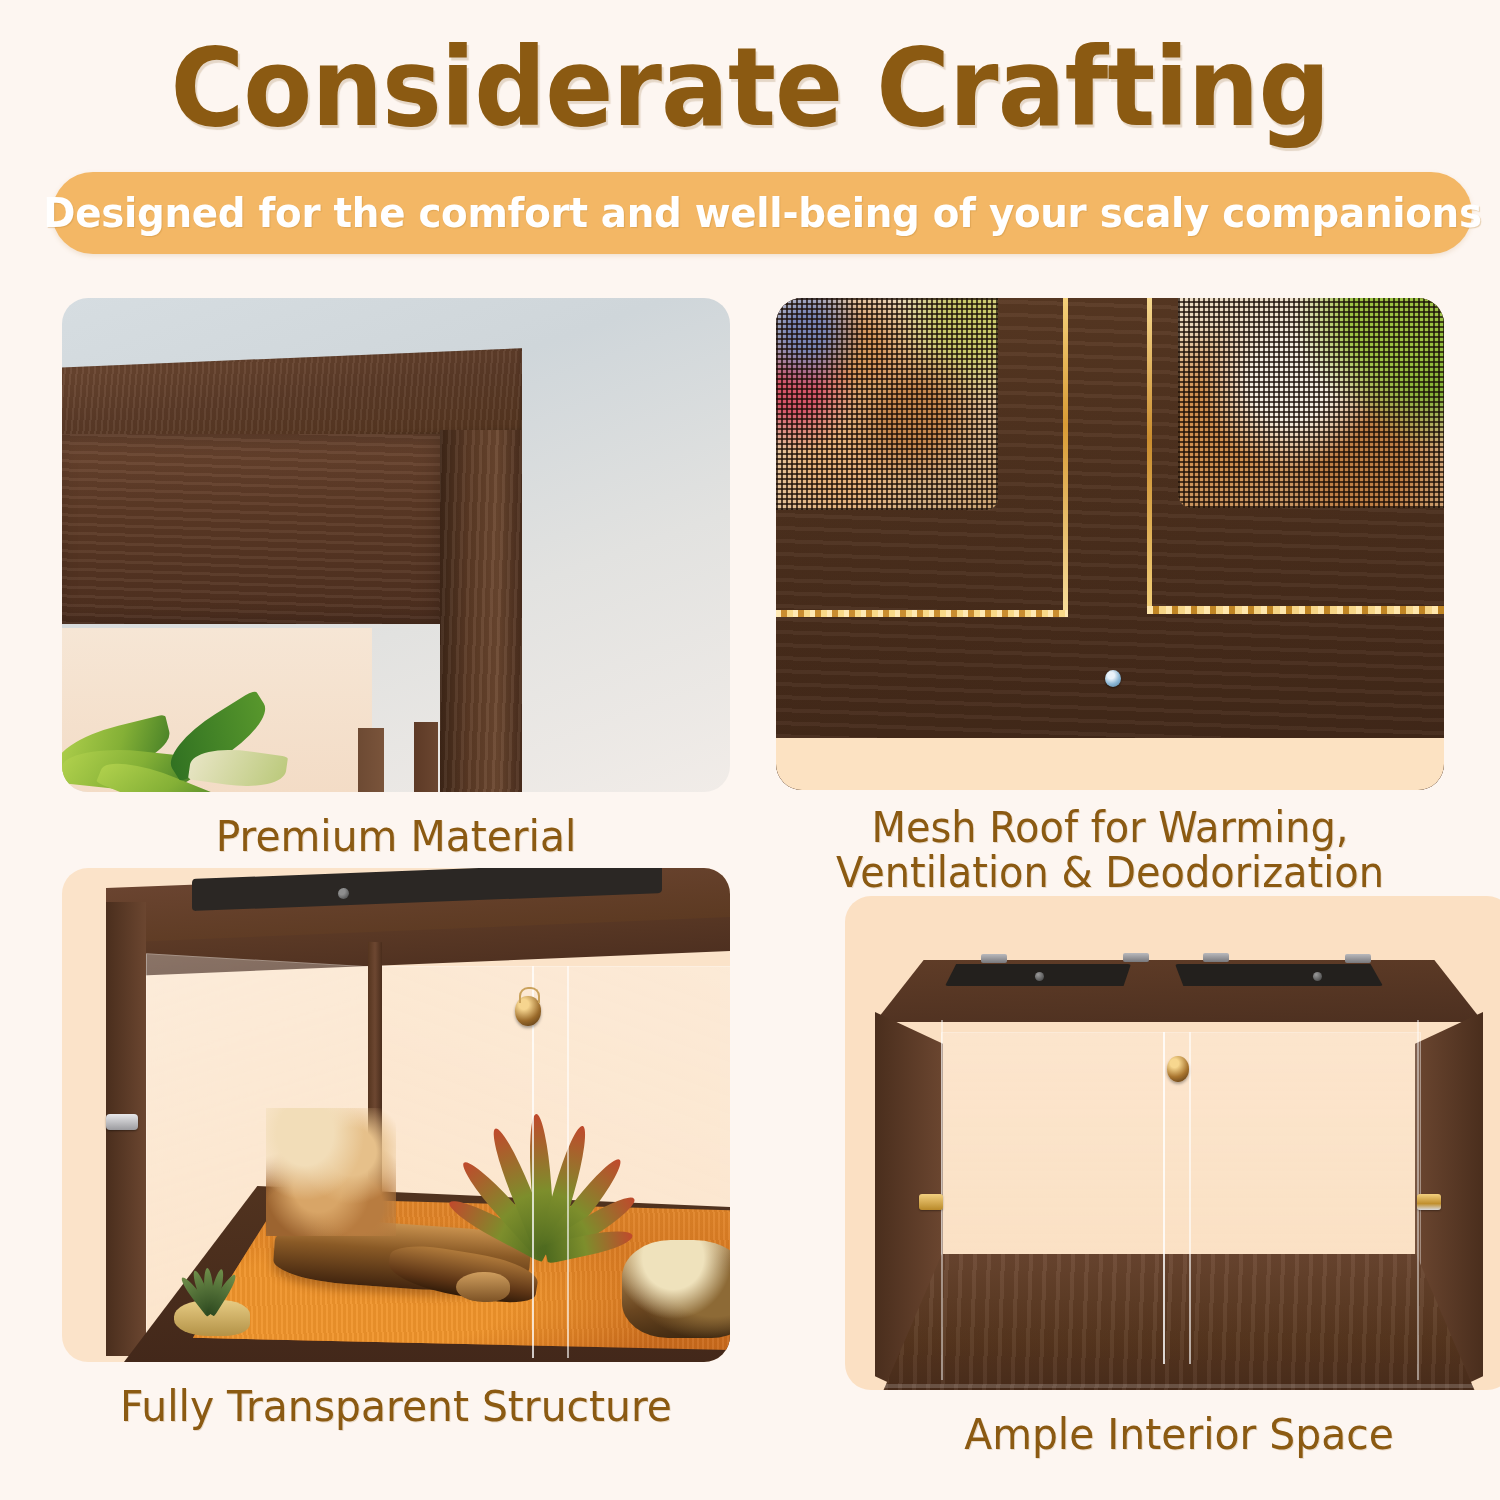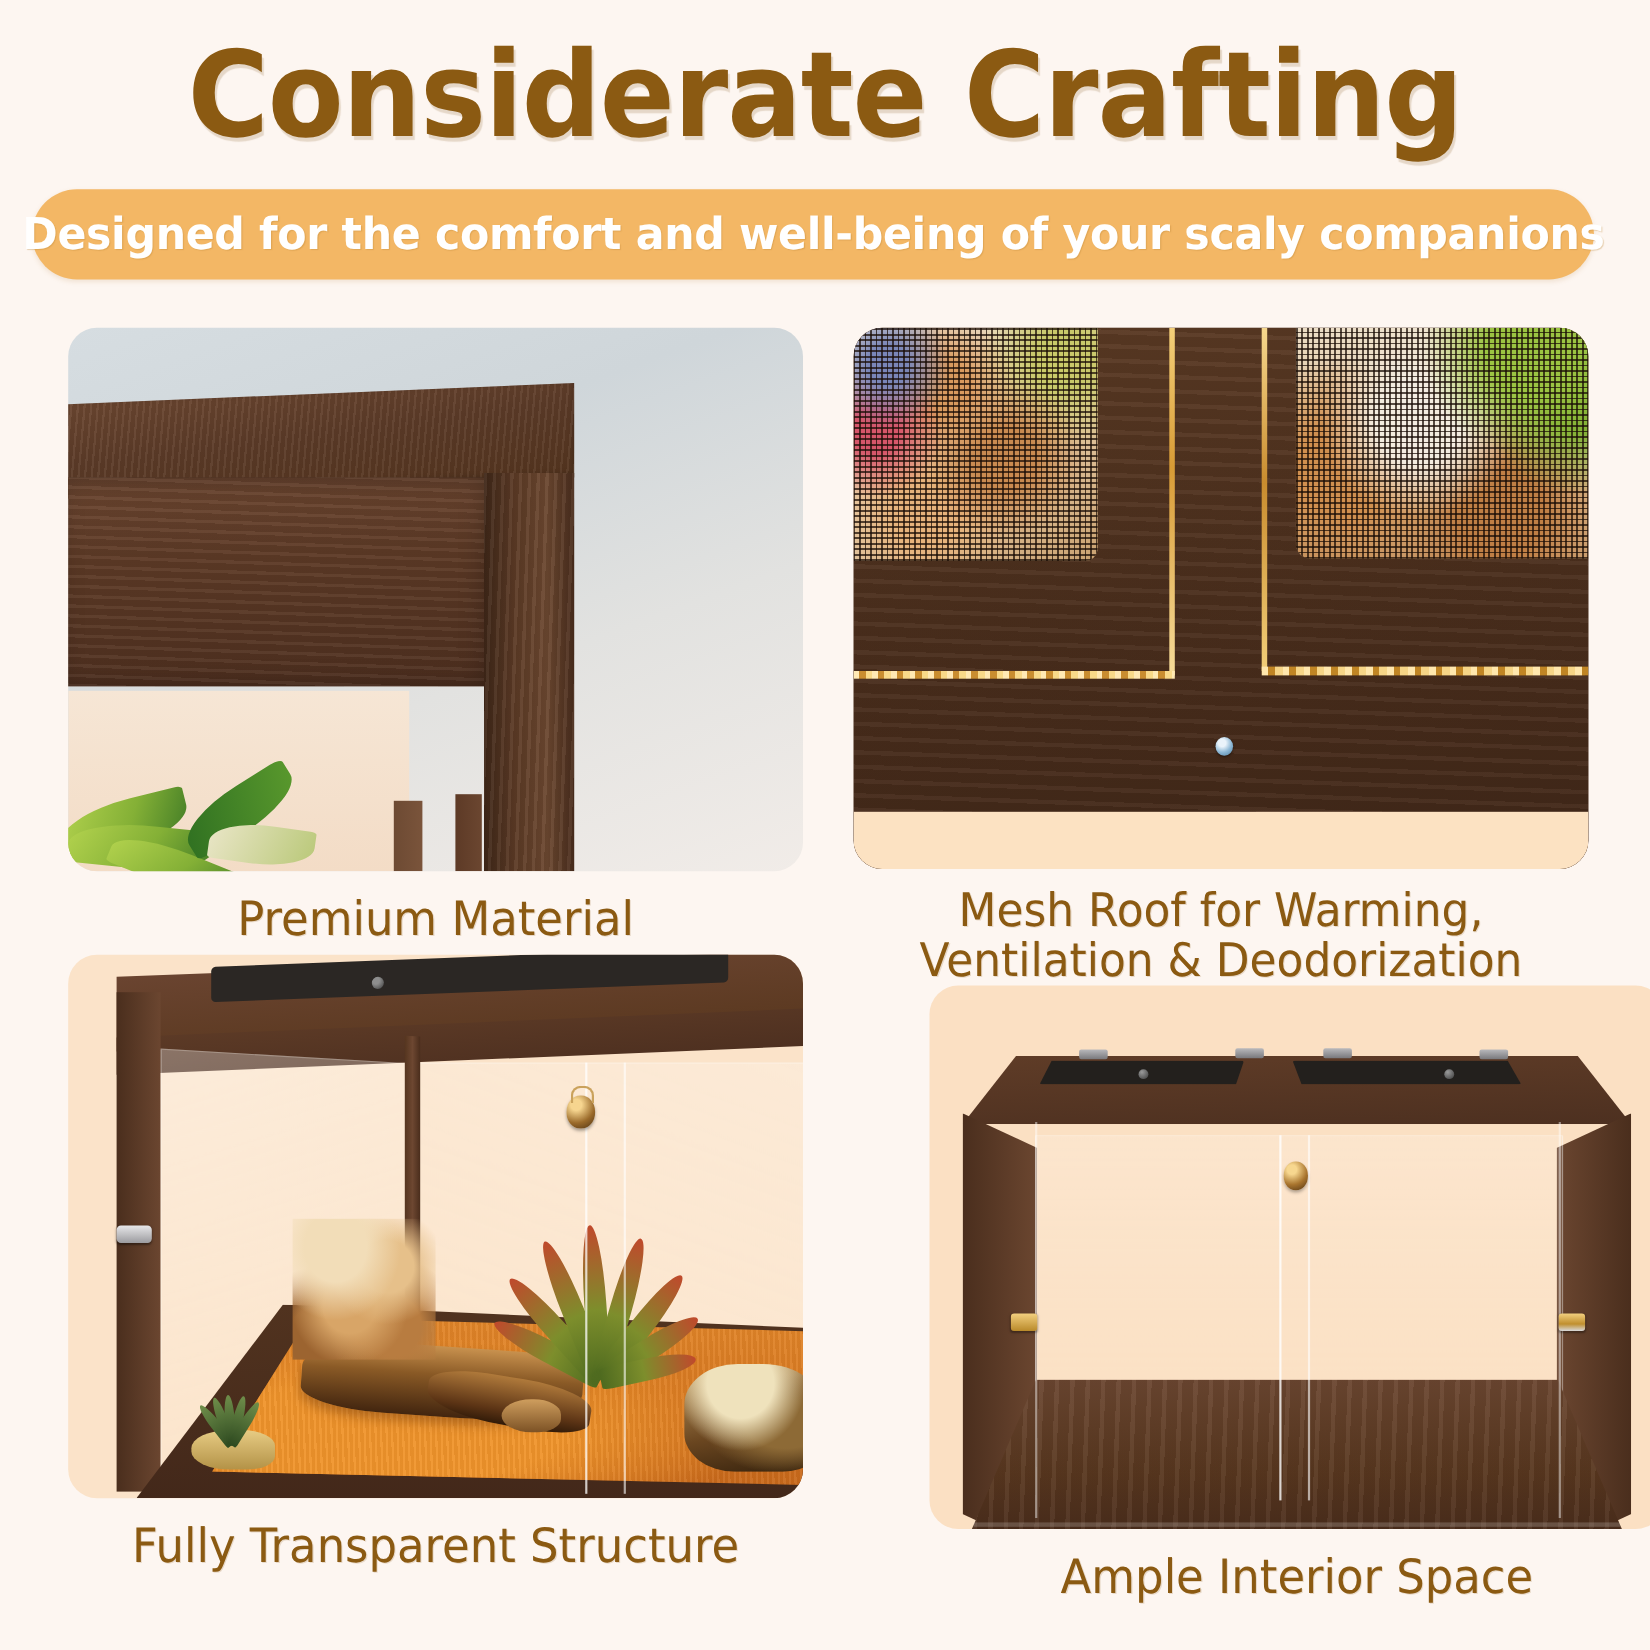--- a/index.html
+++ b/index.html
@@ -25,21 +25,21 @@
     line-height: 1;
     letter-spacing: -1px;
     padding-top: 34px;
     transform: scaleX(0.93);
     text-shadow: 2px 3px 1px rgba(120,75,15,0.18);
     white-space: nowrap;
   }
 
   .subtitle-banner {
     position: absolute;
-    left: 29px;
+    left: 52px;
     top: 172px;
     width: 1420px;
     height: 82px;
     background: #f3b765;
     border-radius: 41px;
     display: flex;
     align-items: center;
     justify-content: center;
     box-shadow: 0 2px 5px rgba(180,130,60,0.18);
   }

